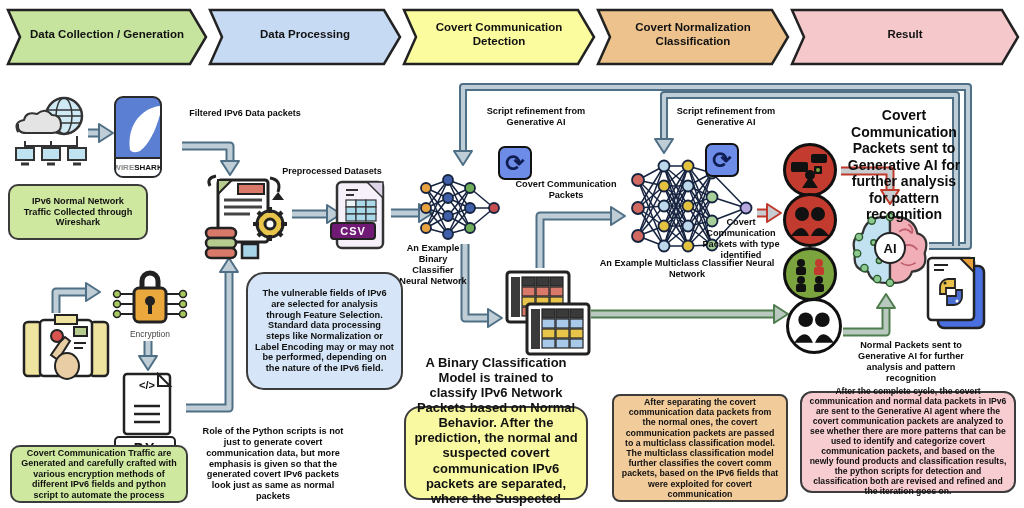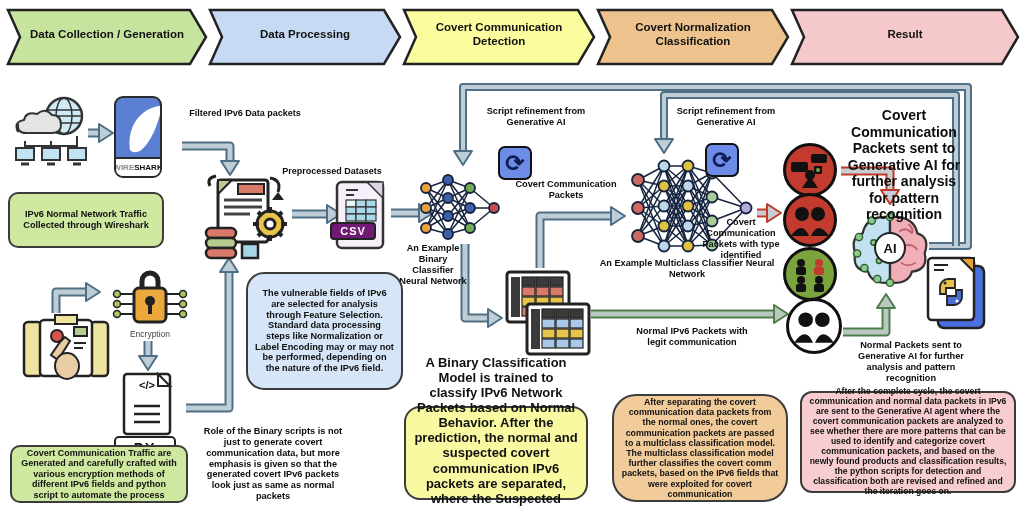--- a/index.html
+++ b/index.html
@@ -9,21 +9,21 @@
   svg{display:block;}
   .lbl{position:absolute;font-weight:bold;color:#0d0d0d;text-align:center;line-height:1.18;}
   .banner-label{position:absolute;display:flex;align-items:center;justify-content:center;
     text-align:center;font-weight:bold;font-size:11.5px;color:#111;line-height:1.2;}
   .callout{position:absolute;border:2px solid #3c3c3c;display:flex;align-items:center;
     justify-content:center;text-align:center;font-weight:bold;color:#111;
     padding:4px 7px;box-sizing:border-box;line-height:1.16;}
   .c-green{background:#cfe8a0;border-radius:10px;}
   .c-blue{background:#d6e6f8;border-radius:18px;}
   .c-yellow{background:#f9f9a2;border-radius:16px;}
-  .c-orange{background:#f2cb9b;border-radius:24px;}
+  .c-orange{background:#f2cb9b;border-radius:8px;}
   .c-pink{background:#f7cdd1;border-radius:12px;}
   .circle{position:absolute;border-radius:50%;border:3px solid #101010;box-sizing:border-box;
     display:flex;align-items:center;justify-content:center;}
   .refresh{position:absolute;background:#6d8ce8;border:2px solid #111;border-radius:7px;
     display:flex;align-items:center;justify-content:center;color:#0f1d52;
     font-size:23px;font-weight:bold;box-sizing:border-box;}
   .wireshark{position:absolute;background:#5b7fd2;border:2.5px solid #2a2a2a;border-radius:9px;
     box-sizing:border-box;overflow:hidden;}
   .ws-bar{position:absolute;left:0;right:0;bottom:0;height:17px;background:#fff;
     border-top:2px solid #2a2a2a;display:flex;align-items:center;justify-content:center;
@@ -492,26 +492,25 @@
 
   <div class="lbl" style="left:182px;top:108px;width:126px;font-size:9px;text-align:center;">Filtered IPv6 Data packets</div>
   <div class="lbl" style="left:276px;top:166px;width:112px;font-size:9px;">Preprocessed Datasets</div>
   <div class="lbl" style="left:398px;top:243px;width:70px;font-size:9.2px;">An Example Binary Classifier Neural Network</div>
   <div class="lbl" style="left:474px;top:106px;width:124px;font-size:9.2px;">Script refinement from Generative AI</div>
   <div class="lbl" style="left:664px;top:106px;width:124px;font-size:9.2px;">Script refinement from Generative AI</div>
   <div class="lbl" style="left:596px;top:258px;width:182px;font-size:9.2px;">An Example Multiclass Classifier Neural Network</div>
   <div class="lbl" style="left:510px;top:179px;width:112px;font-size:9.2px;">Covert Communication Packets</div>
   <div class="lbl" style="left:698px;top:217px;width:86px;font-size:9.2px;">Covert Communication Packets with type identified</div>
   <div class="lbl" style="left:843px;top:107px;width:122px;font-size:14px;">Covert Communication Packets sent to Generative AI for further analysis for pattern recognition</div>
-  <div class="lbl" style="left:626px;top:326px;width:132px;font-size:9.2px;">Normal IPv6 Packets with legit communication</div>
   <div class="lbl" style="left:850px;top:340px;width:122px;font-size:9.2px;">Normal Packets sent to Generative AI for further analysis and pattern recognition</div>
   <div class="lbl" style="left:122px;top:329px;width:56px;font-size:8.5px;font-weight:normal;color:#444;">Encryption</div>
-  <div class="lbl" style="left:197px;top:426px;width:152px;font-size:9.2px;">Role of the Binary scripts is not just to generate covert communication data, but more emphasis is given so that the generated covert IPv6 packets look just as same as normal packets</div>
-
-  <div class="callout c-green" style="left:8px;top:192px;width:156px;height:56px;font-size:9.2px;">
+  <div class="lbl" style="left:197px;top:426px;width:152px;font-size:9.2px;">Role of the Python scripts is not just to generate covert communication data, but more emphasis is given so that the generated covert IPv6 packets look just as same as normal packets</div>
+
+  <div class="callout c-green" style="left:8px;top:184px;width:140px;height:56px;font-size:9.2px;">
       <span>IPv6 Normal Network Traffic Collected through Wireshark</span>
     </div>
   <div class="callout c-green" style="left:10px;top:445px;width:178px;height:58px;font-size:9px;">
       <span>Covert Communication Traffic are Generated and carefully crafted with various encryption methods of different IPv6 fields and python script to automate the process</span>
     </div>
   <div class="callout c-blue" style="left:246px;top:272px;width:157px;height:118px;font-size:9.2px;">
       <span>The vulnerable fields of IPv6 are selected for analysis through Feature Selection. Standard data processing steps like Normalization or Label Encoding may or may not be performed, depending on the nature of the IPv6 field.</span>
     </div>
   <div class="callout c-yellow" style="left:404px;top:406px;width:184px;height:94px;font-size:13px;">
       <span>A Binary Classification Model is trained to classify IPv6 Network Packets based on Normal Behavior. After the prediction, the normal and suspected covert communication IPv6 packets are separated, where the Suspected Covert Communication Packets will undergo further analysis.</span>

